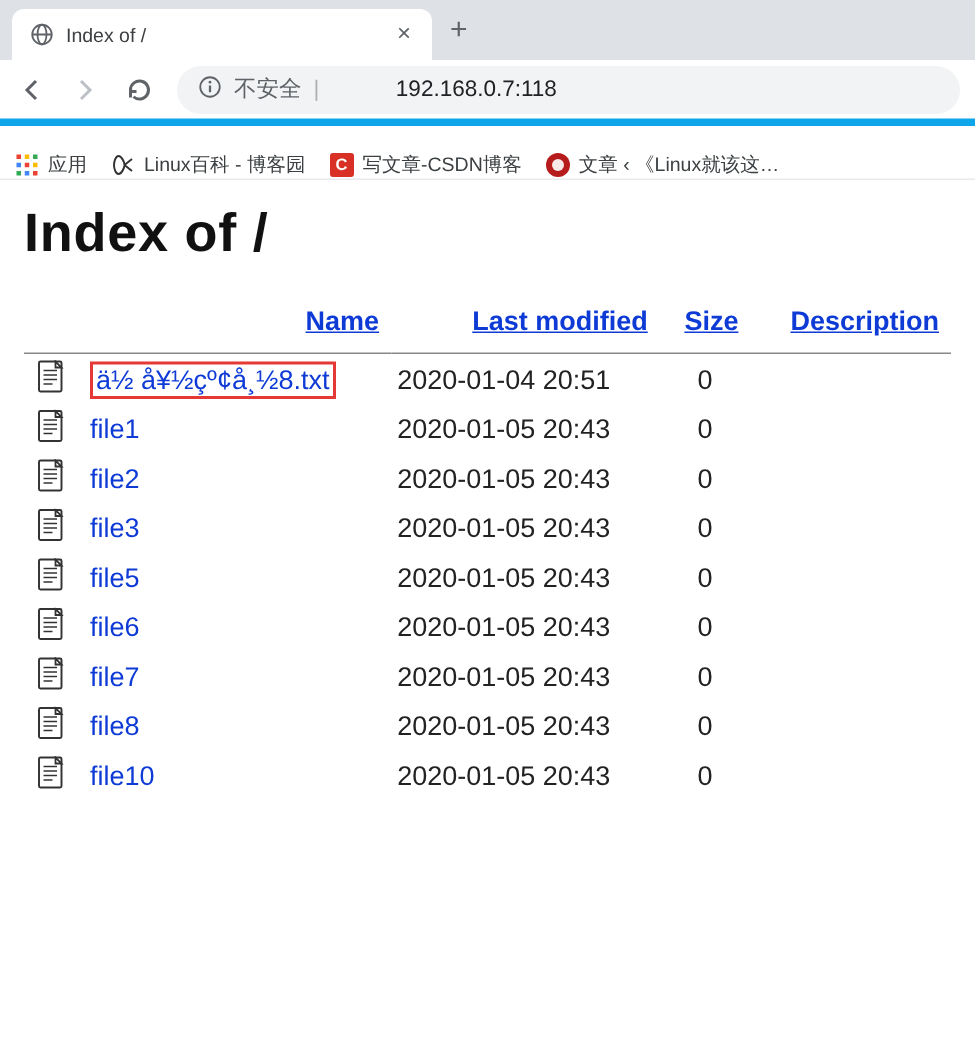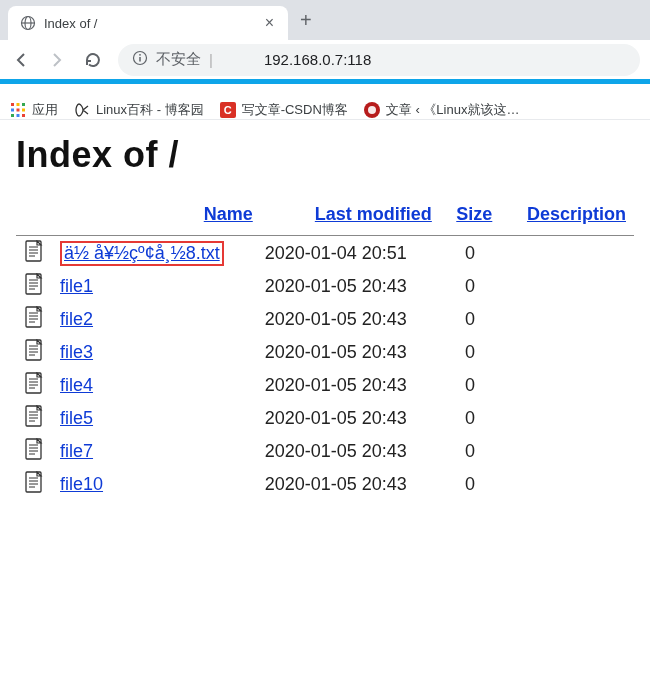--- a/index.html
+++ b/index.html
@@ -30,21 +30,21 @@
     
     
     .page { padding: 14px 16px; }
     .page h1 { font-size: 36px; font-weight: 700; color: #111; margin-bottom: 22px; letter-spacing: 0.5px; }
     .listing { border-collapse: collapse; width: 100%; }
     .listing th { padding: 6px 8px 10px 8px; text-align: right; }
     .listing th a { color: #0e3bd6; text-decoration: underline; font-weight: 700; font-size: 18px; cursor:pointer; }
     .listing .hr-row td { border-top: 1px solid #888; padding: 0; height: 1px; }
     .listing td { padding: 3px 8px; font-size: 18px; color: #222; vertical-align: middle; white-space: nowrap; }
     .file-icon { width: 20px; height: 22px; display:inline-block; }
-    .filelink { color: #0e3bd6; text-decoration: underline; cursor: pointer; }
+    .filelink { color: #0e3bd6; cursor: pointer; }
     .highlight { border: 2px solid #e53935; padding: 0 2px; display: inline-block; }
     .col-name { padding-left: 40px !important; }
     .col-size { text-align: center; }
     .col-lm { padding-left: 4px !important; }
   </style>
 </head>
 <body>
 
 <div class="chrome">
   <div class="tabbar">
@@ -205,49 +205,63 @@
         </tr>
         <tr>
           <td><span class="file-icon"><svg viewBox="0 0 20 22" width="20" height="22">
                 <rect x="2" y="1" width="15" height="20" rx="1" fill="#fff" stroke="#333" stroke-width="1.3"></rect>
                 <path d="M13 1 L13 5 L17 5 Z" fill="#fff" stroke="#333" stroke-width="1.2"></path>
                 <line x1="5" y1="7" x2="14" y2="7" stroke="#333" stroke-width="1"></line>
                 <line x1="5" y1="10" x2="14" y2="10" stroke="#333" stroke-width="1"></line>
                 <line x1="5" y1="13" x2="14" y2="13" stroke="#333" stroke-width="1"></line>
                 <line x1="5" y1="16" x2="11" y2="16" stroke="#333" stroke-width="1"></line>
               </svg></span></td>
-          <td><a class="filelink">file4</a></td>
-          <td class="col-lm">2020-01-05 20:43</td>
-          <td class="col-size">0</td>
-          <td></td>
-        </tr>
-        <tr>
-          <td><span class="file-icon"><svg viewBox="0 0 20 22" width="20" height="22">
-                <rect x="2" y="1" width="15" height="20" rx="1" fill="#fff" stroke="#333" stroke-width="1.3"></rect>
-                <path d="M13 1 L13 5 L17 5 Z" fill="#fff" stroke="#333" stroke-width="1.2"></path>
-                <line x1="5" y1="7" x2="14" y2="7" stroke="#333" stroke-width="1"></line>
-                <line x1="5" y1="10" x2="14" y2="10" stroke="#333" stroke-width="1"></line>
-                <line x1="5" y1="13" x2="14" y2="13" stroke="#333" stroke-width="1"></line>
-                <line x1="5" y1="16" x2="11" y2="16" stroke="#333" stroke-width="1"></line>
-              </svg></span></td>
           <td><a class="filelink">file5</a></td>
           <td class="col-lm">2020-01-05 20:43</td>
           <td class="col-size">0</td>
           <td></td>
         </tr>
         <tr>
           <td><span class="file-icon"><svg viewBox="0 0 20 22" width="20" height="22">
                 <rect x="2" y="1" width="15" height="20" rx="1" fill="#fff" stroke="#333" stroke-width="1.3"></rect>
                 <path d="M13 1 L13 5 L17 5 Z" fill="#fff" stroke="#333" stroke-width="1.2"></path>
                 <line x1="5" y1="7" x2="14" y2="7" stroke="#333" stroke-width="1"></line>
                 <line x1="5" y1="10" x2="14" y2="10" stroke="#333" stroke-width="1"></line>
                 <line x1="5" y1="13" x2="14" y2="13" stroke="#333" stroke-width="1"></line>
                 <line x1="5" y1="16" x2="11" y2="16" stroke="#333" stroke-width="1"></line>
               </svg></span></td>
+          <td><a class="filelink">file6</a></td>
+          <td class="col-lm">2020-01-05 20:43</td>
+          <td class="col-size">0</td>
+          <td></td>
+        </tr>
+        <tr>
+          <td><span class="file-icon"><svg viewBox="0 0 20 22" width="20" height="22">
+                <rect x="2" y="1" width="15" height="20" rx="1" fill="#fff" stroke="#333" stroke-width="1.3"></rect>
+                <path d="M13 1 L13 5 L17 5 Z" fill="#fff" stroke="#333" stroke-width="1.2"></path>
+                <line x1="5" y1="7" x2="14" y2="7" stroke="#333" stroke-width="1"></line>
+                <line x1="5" y1="10" x2="14" y2="10" stroke="#333" stroke-width="1"></line>
+                <line x1="5" y1="13" x2="14" y2="13" stroke="#333" stroke-width="1"></line>
+                <line x1="5" y1="16" x2="11" y2="16" stroke="#333" stroke-width="1"></line>
+              </svg></span></td>
           <td><a class="filelink">file7</a></td>
+          <td class="col-lm">2020-01-05 20:43</td>
+          <td class="col-size">0</td>
+          <td></td>
+        </tr>
+        <tr>
+          <td><span class="file-icon"><svg viewBox="0 0 20 22" width="20" height="22">
+                <rect x="2" y="1" width="15" height="20" rx="1" fill="#fff" stroke="#333" stroke-width="1.3"></rect>
+                <path d="M13 1 L13 5 L17 5 Z" fill="#fff" stroke="#333" stroke-width="1.2"></path>
+                <line x1="5" y1="7" x2="14" y2="7" stroke="#333" stroke-width="1"></line>
+                <line x1="5" y1="10" x2="14" y2="10" stroke="#333" stroke-width="1"></line>
+                <line x1="5" y1="13" x2="14" y2="13" stroke="#333" stroke-width="1"></line>
+                <line x1="5" y1="16" x2="11" y2="16" stroke="#333" stroke-width="1"></line>
+              </svg></span></td>
+          <td><a class="filelink">file8</a></td>
           <td class="col-lm">2020-01-05 20:43</td>
           <td class="col-size">0</td>
           <td></td>
         </tr>
         <tr>
           <td><span class="file-icon"><svg viewBox="0 0 20 22" width="20" height="22">
                 <rect x="2" y="1" width="15" height="20" rx="1" fill="#fff" stroke="#333" stroke-width="1.3"></rect>
                 <path d="M13 1 L13 5 L17 5 Z" fill="#fff" stroke="#333" stroke-width="1.2"></path>
                 <line x1="5" y1="7" x2="14" y2="7" stroke="#333" stroke-width="1"></line>
                 <line x1="5" y1="10" x2="14" y2="10" stroke="#333" stroke-width="1"></line>

